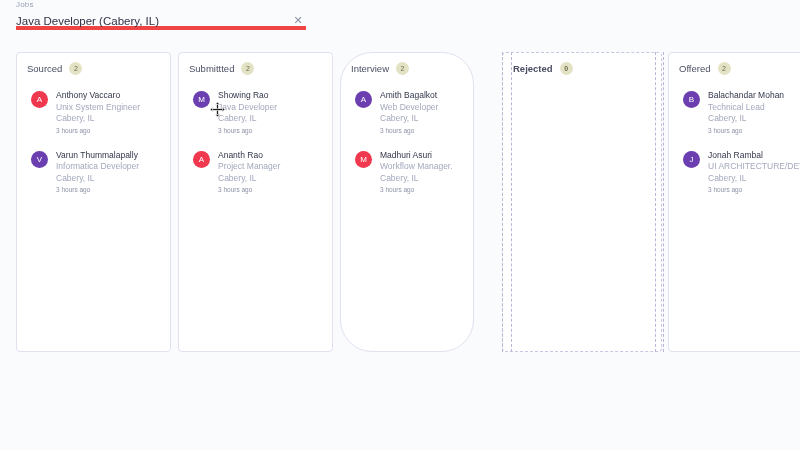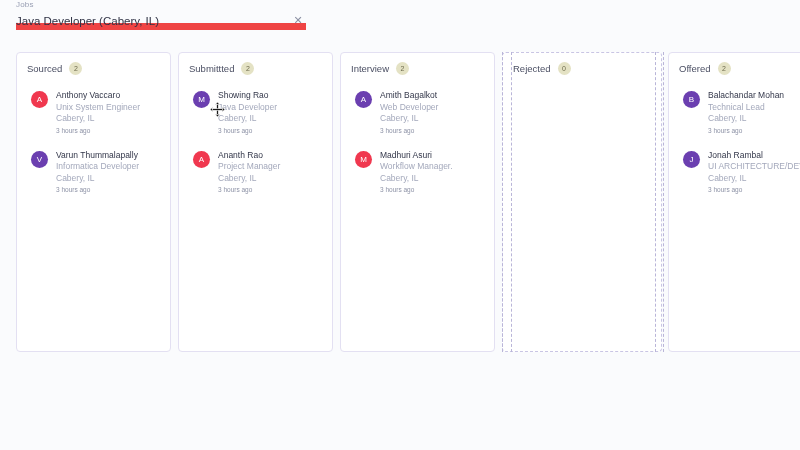--- a/index.html
+++ b/index.html
@@ -27,21 +27,21 @@
     position: absolute;
     left: 16px; top: 0;
     font-size: 8px;
     color: #9aa0b4;
     letter-spacing: .2px;
   }
   .search-wrap {
     position: absolute;
     left: 16px; top: 12px;
     width: 290px; height: 18px;
-    border-bottom: 7px solid #ef4444;
+    border-bottom: 4px solid #ef4444;
   }
   .search-input {
     position: absolute;
     left: 0; top: 0;
     width: 265px; height: 17px;
     border: none; outline: none;
     background: transparent;
     font-family: "Liberation Sans", sans-serif;
     font-size: 11.5px;
     color: #2f3244;
@@ -261,21 +261,21 @@
             <div class="avatar" style="background: rgb(240, 56, 79);">A</div>
             <div class="card-body">
               <div class="cand-name">Ananth Rao</div>
               <div class="cand-role">Project Manager</div>
               <div class="cand-loc">Cabery, IL</div>
               <div class="cand-time">3 hours ago</div>
             </div>
           </div>
         </div>
       </div>
-      <div class="column" style="left: 340px; width: 155px;">
+      <div class="column" style="left: 340px; width: 134px; border-radius: 32px;">
         <div class="col-head">
           <span class="col-title">Interview</span>
           <span class="col-count">2</span>
         </div>
         <div class="cards">
           <div class="card">
             <div class="avatar" style="background: rgb(107, 63, 176);">A</div>
             <div class="card-body">
               <div class="cand-name">Amith Bagalkot</div>
               <div class="cand-role">Web Developer</div>
@@ -287,21 +287,21 @@
             <div class="avatar" style="background: rgb(240, 56, 79);">M</div>
             <div class="card-body">
               <div class="cand-name">Madhuri Asuri</div>
               <div class="cand-role">Workflow Manager.</div>
               <div class="cand-loc">Cabery, IL</div>
               <div class="cand-time">3 hours ago</div>
             </div>
           </div>
         </div>
       </div>
-      <div class="column drop-target" style="left: 502px; width: 160px;">
+      <div class="column drop-target" style="left: 502px; width: 160px; font-weight: bold;">
         <div class="col-head">
           <span class="col-title">Rejected</span>
           <span class="col-count">0</span>
         </div>
         <div class="cards"></div>
       </div>
       <div class="column" style="left: 668px; width: 140px;">
         <div class="col-head">
           <span class="col-title">Offered</span>
           <span class="col-count">2</span>

